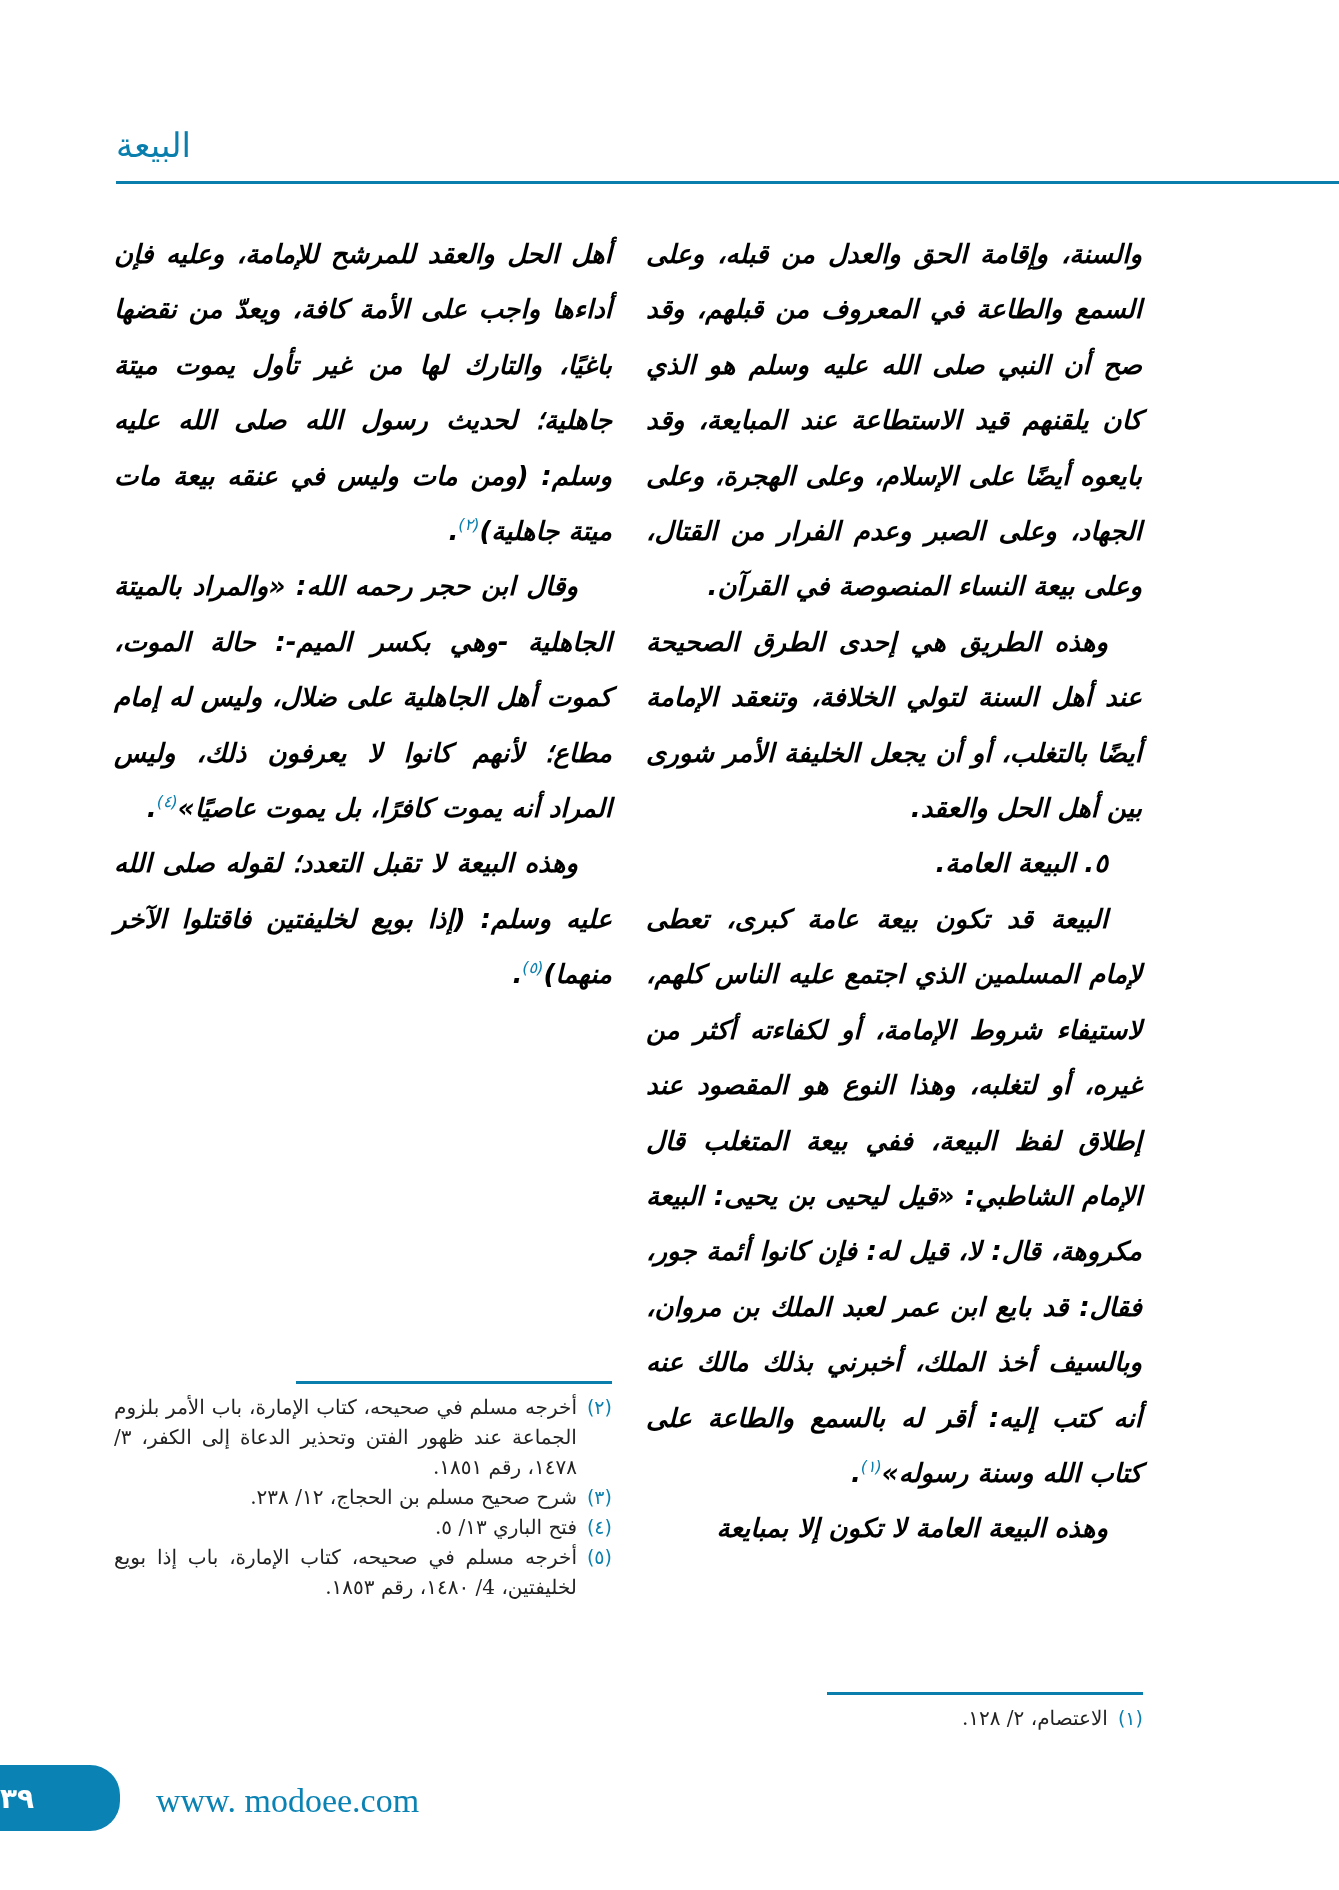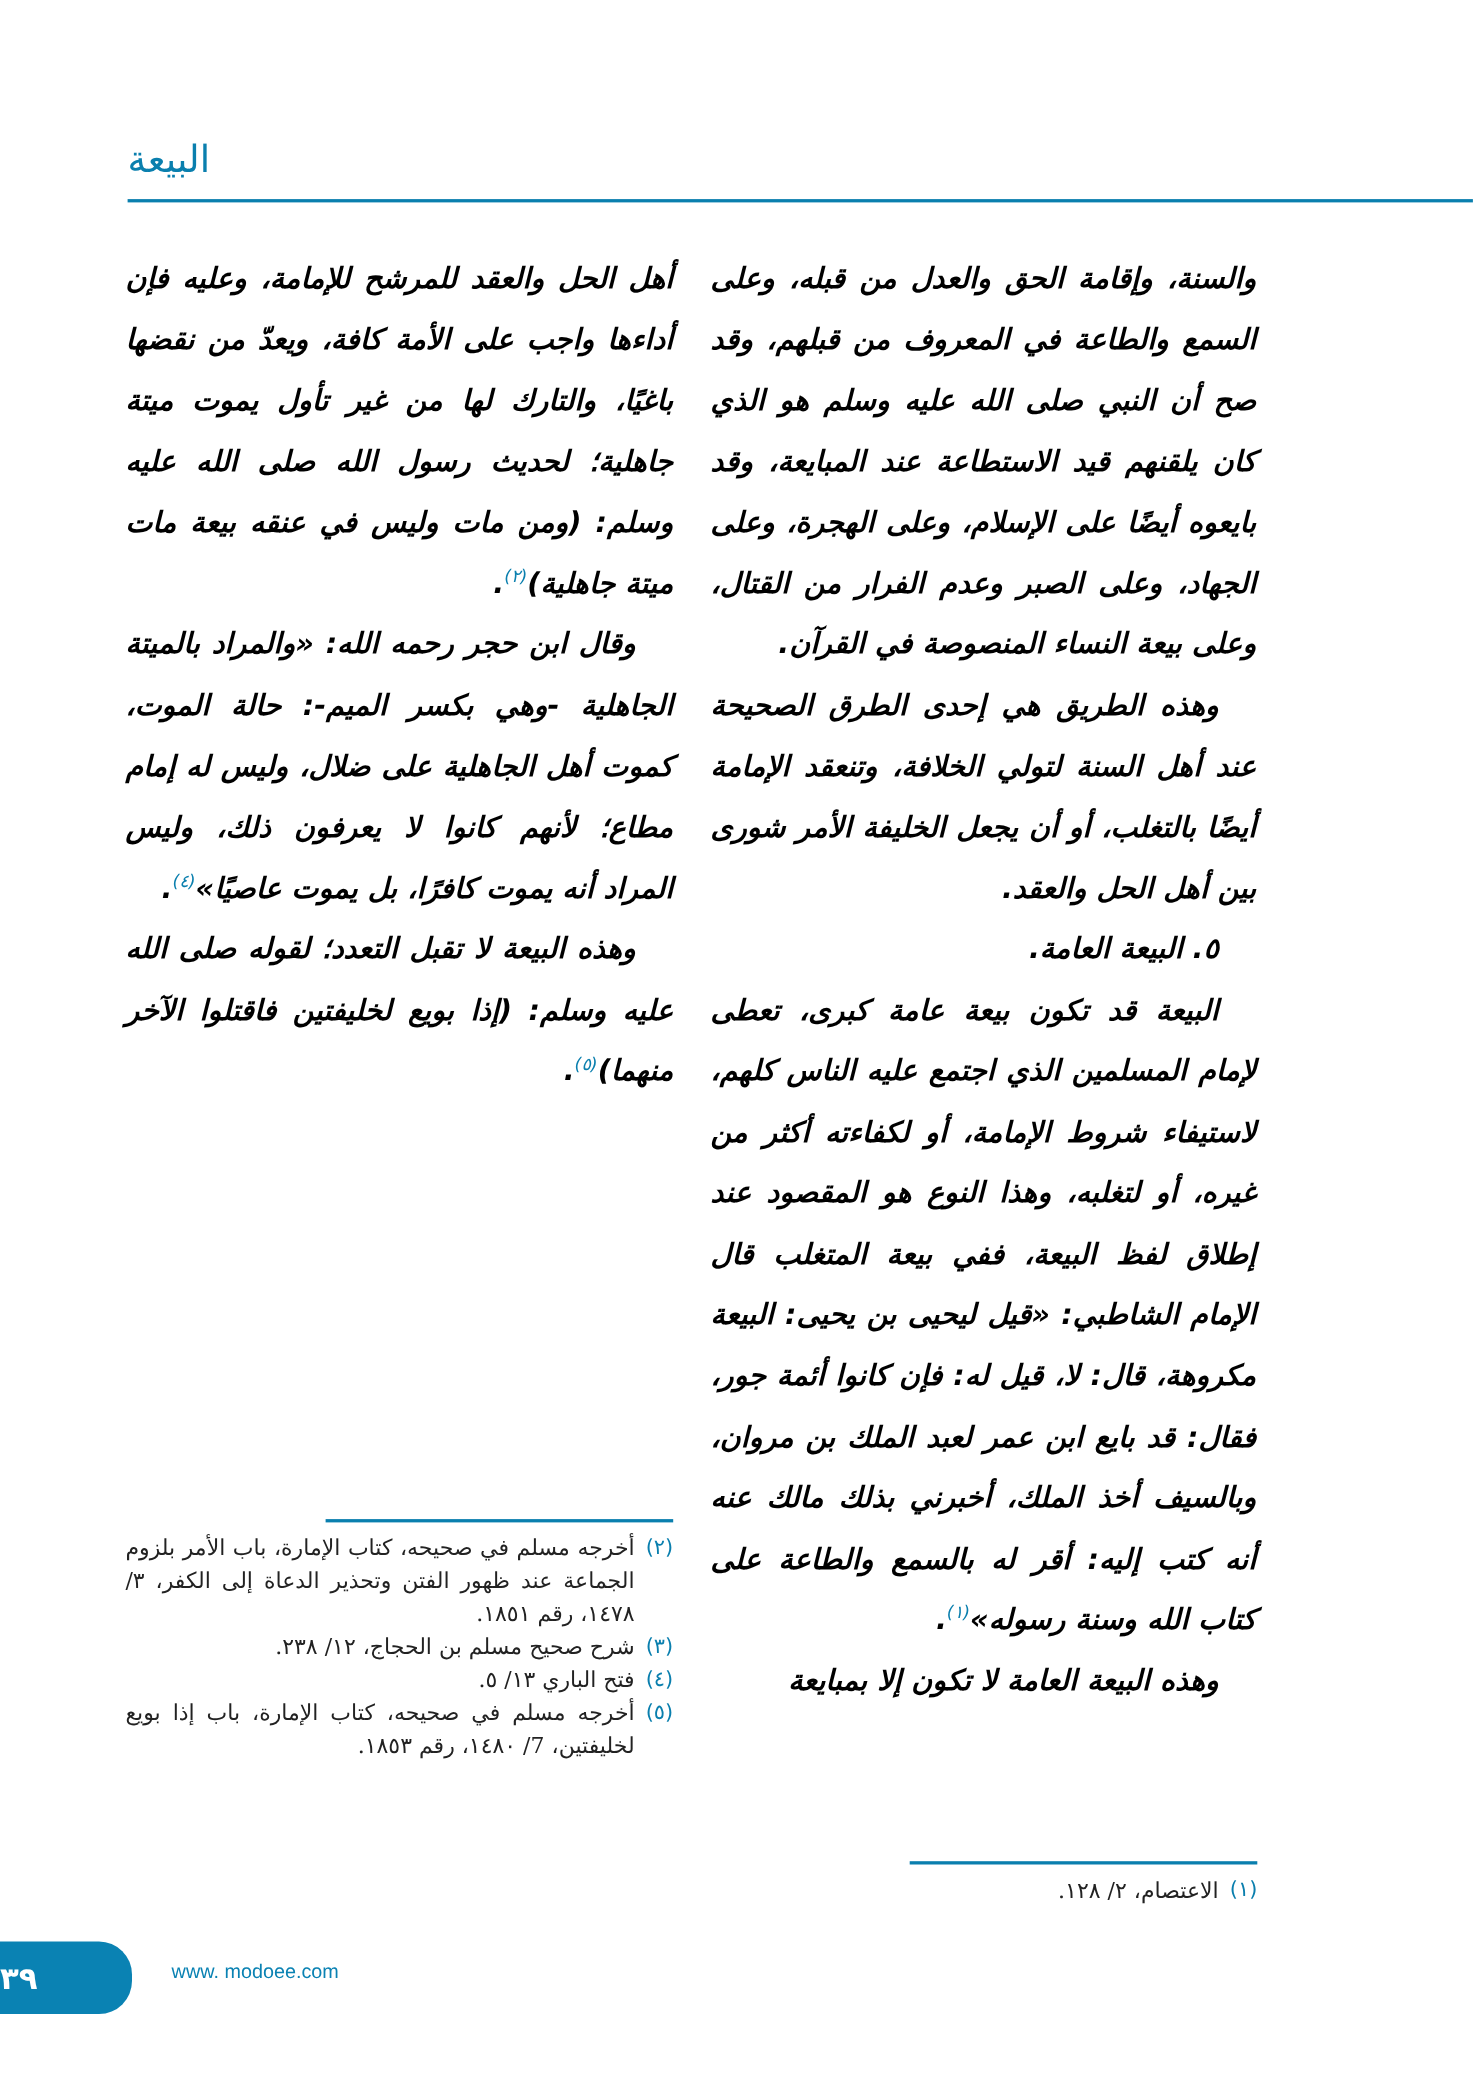--- a/index.html
+++ b/index.html
@@ -43,22 +43,22 @@
     .fn-text { flex: 1; text-align: justify; text-align-last: right; }
 
     .page-badge {
       position: absolute; left: 0; top: 1765px; width: 120px; height: 66px;
       background: #0a82b3; border-radius: 0 30px 30px 0;
       color: #ffffff; font-size: 28px; font-weight: bold;
       display: flex; align-items: center; justify-content: flex-start;
       font-family: "DejaVu Sans", sans-serif;
     }
     .site-url {
-      position: absolute; left: 156px; top: 1782px; font-size: 18px; color: #0a82b3;
-      font-family: Liberation Sans, sans-serif;
+      position: absolute; left: 156px; top: 1782px; font-size: 34px; color: #0a82b3;
+      font-family: Liberation Serif, serif;
     }
   </style>
 </head>
 <body>
 
 <div class="header-title">البيعة</div>
 <div class="header-rule"></div>
 
 <div class="column col-right" id="col-right">
     <p class="para"><span>والسنة، وإقامة الحق والعدل من قبله، وعلى السمع والطاعة في المعروف من قبلهم، وقد صح أن النبي صلى الله عليه وسلم هو الذي كان يلقنهم قيد الاستطاعة عند المبايعة، وقد بايعوه أيضًا على الإسلام، وعلى الهجرة، وعلى الجهاد، وعلى الصبر وعدم الفرار من القتال، وعلى بيعة النساء المنصوصة في القرآن.</span></p>
@@ -82,21 +82,21 @@
     <div class="fn-item">
       <span class="fn-num">(٣)</span>
       <span class="fn-text">شرح صحيح مسلم بن الحجاج، ١٢/ ٢٣٨.</span>
     </div>
     <div class="fn-item">
       <span class="fn-num">(٤)</span>
       <span class="fn-text">فتح الباري ١٣/ ٥.</span>
     </div>
     <div class="fn-item">
       <span class="fn-num">(٥)</span>
-      <span class="fn-text">أخرجه مسلم في صحيحه، كتاب الإمارة، باب إذا بويع لخليفتين، 7/ ١٤٨٠، رقم ١٨٥٣.</span>
+      <span class="fn-text">أخرجه مسلم في صحيحه، كتاب الإمارة، باب إذا بويع لخليفتين، 4/ ١٤٨٠، رقم ١٨٥٣.</span>
     </div>
   </div>
 
 <div class="fn-rule fn-rule-right"></div>
 <div class="footnotes fn-right" id="fn-right">
     <div class="fn-item">
       <span class="fn-num">(١)</span>
       <span class="fn-text">الاعتصام، ٢/ ١٢٨.</span>
     </div>
   </div>

